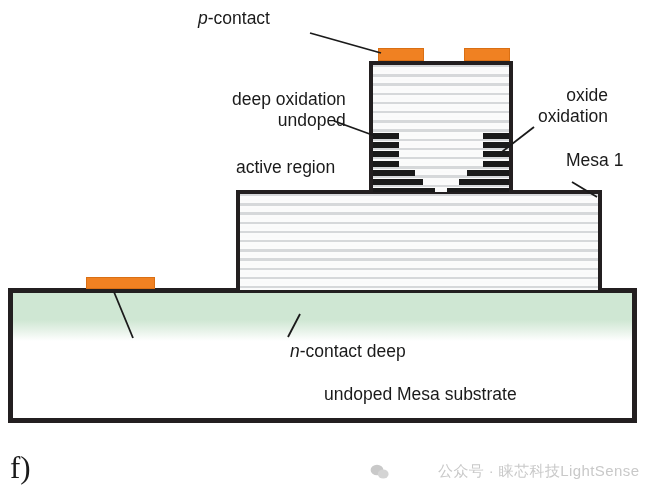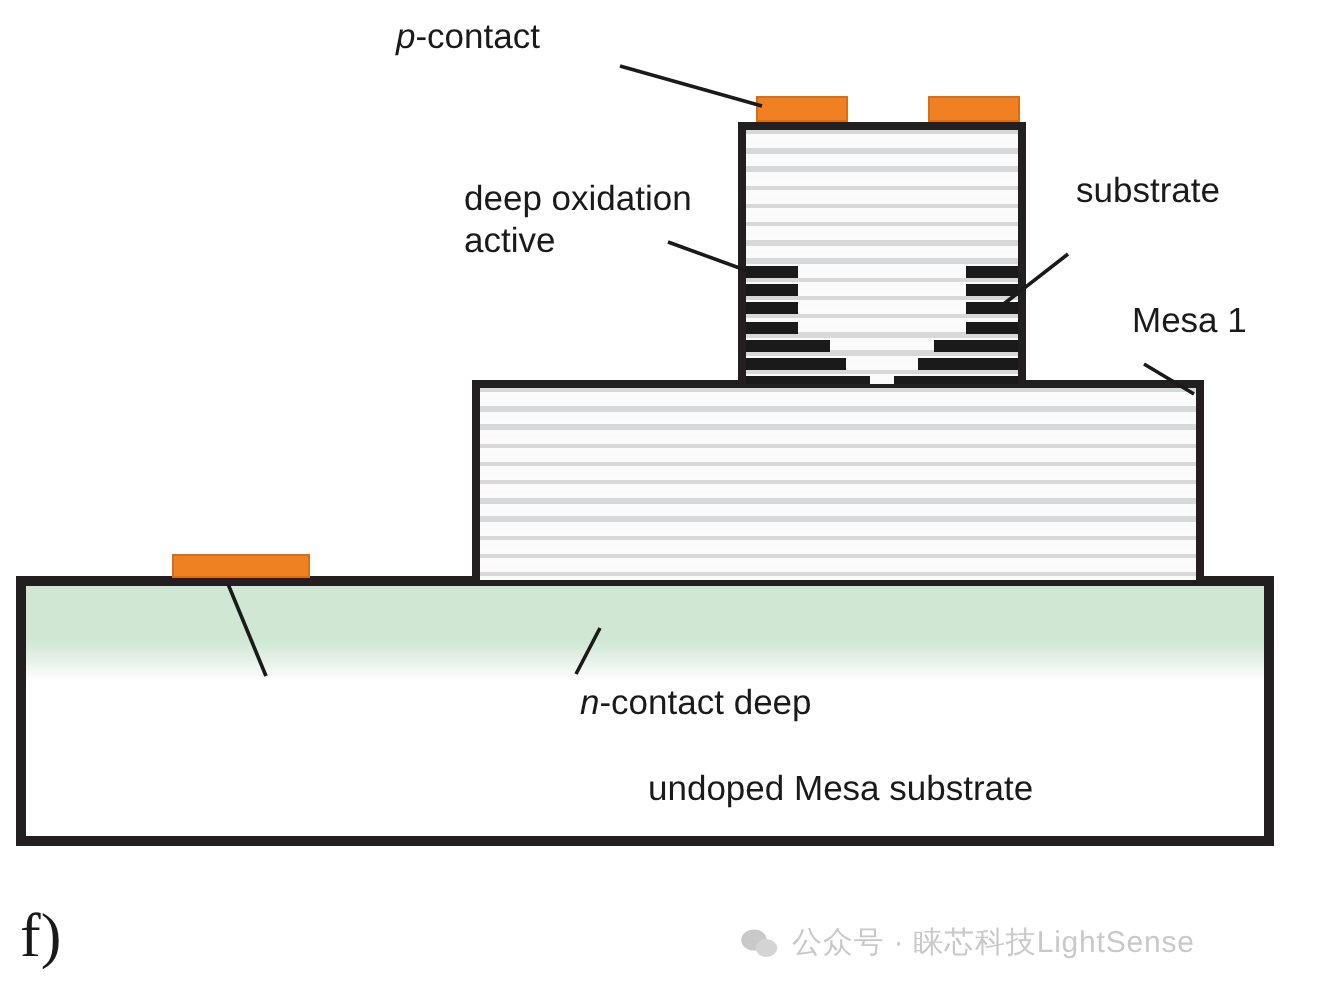--- a/index.html
+++ b/index.html
@@ -1,18 +1,18 @@
 <!DOCTYPE html>
 <html><head>
 <meta charset="utf-8">
 <style>
   html,body{margin:0;padding:0;background:#ffffff;}
   body{width:665px;height:500px;position:relative;overflow:hidden;
        font-family:"Liberation Sans",sans-serif;color:#1a1a1a;}
-  #stage{position:absolute;left:0;top:0;width:665px;height:500px;}
+  #stage{position:absolute;left:0;top:0;width:665px;height:500px;text-align:right;}
   .lbl{position:absolute;font-size:17.5px;line-height:21px;color:#1a1a1a;white-space:nowrap;}
   .lbl .it{font-style:italic;}
   svg.leaders{position:absolute;left:0;top:0;width:665px;height:500px;overflow:visible;}
 
   
   #substrate{position:absolute;left:8px;top:288px;width:629px;height:135px;
              background:#ffffff;border:5px solid #231f20;box-sizing:border-box;}
   #ncontact-layer{position:absolute;left:13px;top:293px;width:619px;height:48px;
       background:linear-gradient(to bottom,#cfe7d3 0%,#cfe7d3 56%,#e4f1e6 76%,#ffffff 100%);}
 
@@ -32,21 +32,21 @@
 
   
   .pad{position:absolute;background:#f08122;border:1px solid #d96f14;box-sizing:border-box;}
 
   #panel-letter{position:absolute;left:10px;top:450px;font-size:31px;
       font-family:"Liberation Serif",serif;color:#1a1a1a;}
 
   
   #watermark{position:absolute;left:370px;top:462px;display:flex;align-items:center;
       gap:7px;color:#c9c9c9;font-size:15px;}
-  #watermark .wm-txt{letter-spacing:.4px;}
+  #watermark .wm-txt{letter-spacing:.4px;margin-left:42px;}
 </style>
 </head>
 <body>
 
 <div id="stage">
 
   <div id="substrate"></div>
   <div id="ncontact-layer"></div>
 
   <div id="mesa1">
@@ -141,26 +141,28 @@
       <line x1="288" y1="337" x2="300" y2="314"></line>
     </g>
   </svg>
 
   <div class="lbl" style="left:198px;top:8px;">
     <span class="it">p</span><span>-contact</span>
   </div>
 
   <div class="lbl" style="left:208px;top:89px;margin-left:24px;">
     <div>deep oxidation</div>
-    <div>active</div>
+    <div>undoped</div>
   </div>
 
+  <div class="lbl" style="left:236px;top:157px;">active region</div>
 
   <div class="lbl" style="left:538px;top:85px;">
-    <div>substrate</div>
+    <div>oxide</div>
+    <div>oxidation</div>
   </div>
 
   <div class="lbl" style="left:566px;top:150px;">Mesa 1</div>
 
 
   <div class="lbl" style="left:290px;top:341px;">
     <span class="it">n</span><span>-contact deep</span>
   </div>
 
   <div class="lbl" style="left:324px;top:384px;">undoped Mesa substrate</div>

